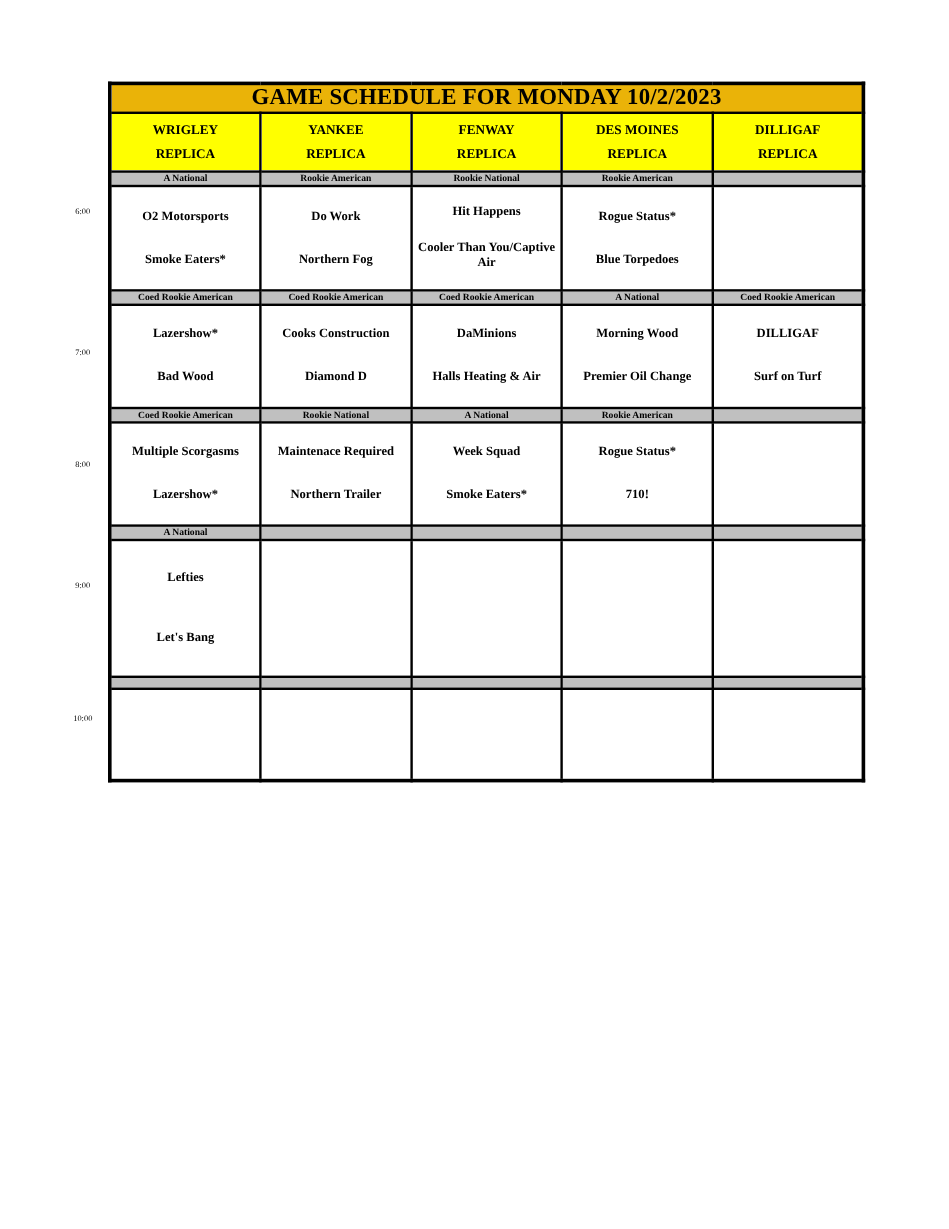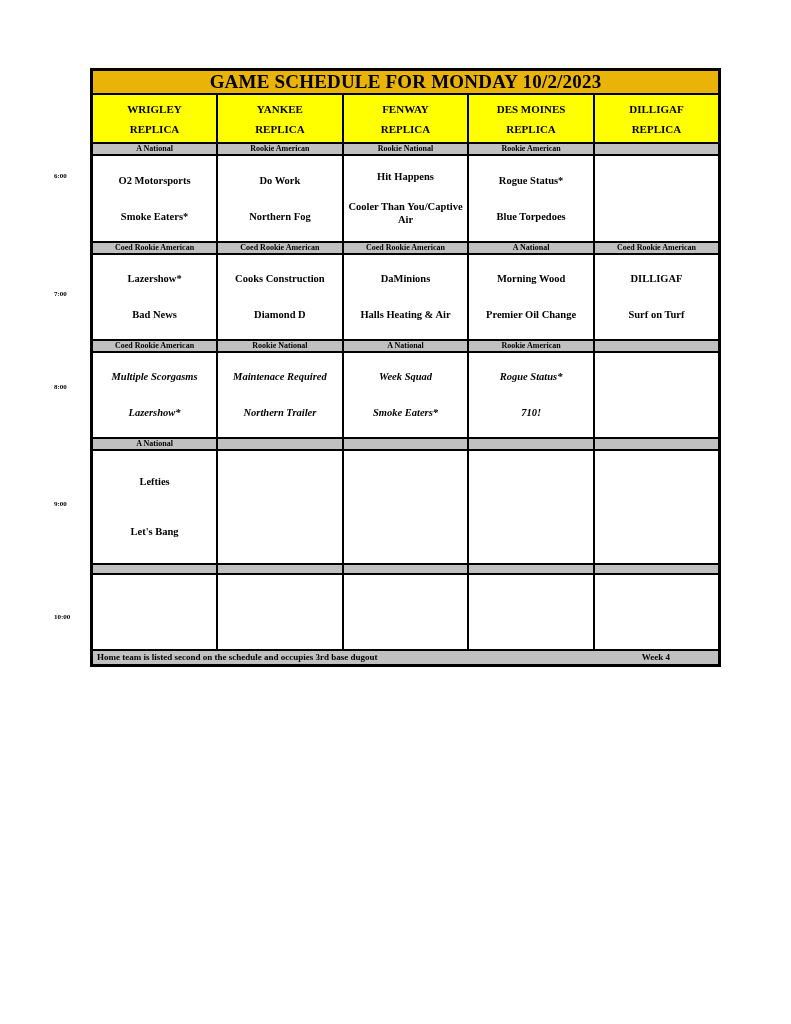--- a/index.html
+++ b/index.html
@@ -45,21 +45,21 @@
     height: 10px;
     text-align: center;
     font-weight: bold;
     font-size: 8px;
     line-height: 10px;
     padding: 0;
   }
   tr.r-game td { background: #ffffff; padding: 0; vertical-align: top; }
   tr.g1 td { height: 87px; }
   tr.g2 td { height: 86px; }
-  tr.g3 td { height: 86px; font-style: italic; }
+  tr.g3 td { height: 86px; }
   tr.g4 td { height: 114px; }
   tr.g5 td { height: 76px; }
   .gamebox {
     display: flex; flex-direction: column;
     justify-content: space-around; align-items: center;
     height: 100%;
     padding: 6px 1px;
   }
   .team {
     font-weight: bold;
@@ -73,30 +73,30 @@
     font-weight: bold;
     font-size: 9px;
     padding: 0 4px;
   }
   .footflex { display: flex; justify-content: space-between; align-items: center; height: 100%; }
   .footflex .wk { padding-right: 44px; }
   .time {
     position: absolute;
     left: -36px;
     width: 30px;
-    text-align: left;
-    font-weight: bold;
+    text-align: center;
+    font-weight: normal;
     font-size: 7px;
     color: #000;
   }
   .time.t0 { top: 104px; }
   .time.t1 { top: 222px; }
   .time.t2 { top: 315px; }
-  .time.t3 { top: 432px; }
-  .time.t4 { top: 545px; }
+  .time.t3 { top: 416px; }
+  .time.t4 { top: 527px; }
 </style>
 </head>
 <body>
 
 <div class="sheet">
 
   <span class="time t0">6:00</span>
   <span class="time t1">7:00</span>
   <span class="time t2">8:00</span>
   <span class="time t3">9:00</span>
@@ -193,21 +193,21 @@
       <td>Coed Rookie American</td>
       <td>Coed Rookie American</td>
       <td>Coed Rookie American</td>
       <td>A National</td>
       <td>Coed Rookie American</td>
     </tr>
     <tr class="r-game g2">
       <td>
             <div class="gamebox">
         <div class="team">Lazershow*</div>
-        <div class="team">Bad News</div>
+        <div class="team">Bad Wood</div>
       </div>
           </td>
       <td>
             <div class="gamebox">
         <div class="team">Cooks Construction</div>
         <div class="team">Diamond D</div>
       </div>
           </td>
       <td>
             <div class="gamebox">
@@ -342,24 +342,16 @@
       </div>
           </td>
       <td>
             <div class="gamebox">
         <div class="team"></div>
         <div class="team"></div>
       </div>
           </td>
     </tr>
 
-    <tr>
-      <td colspan="5" class="footerbar">
-        <div class="footflex">
-          <span>Home team is listed second on the schedule and occupies 3rd base dugout</span>
-          <span class="wk">Week 4</span>
-        </div>
-      </td>
-    </tr>
 
   </tbody>
     </table>
 </div>
 
 </body></html>

